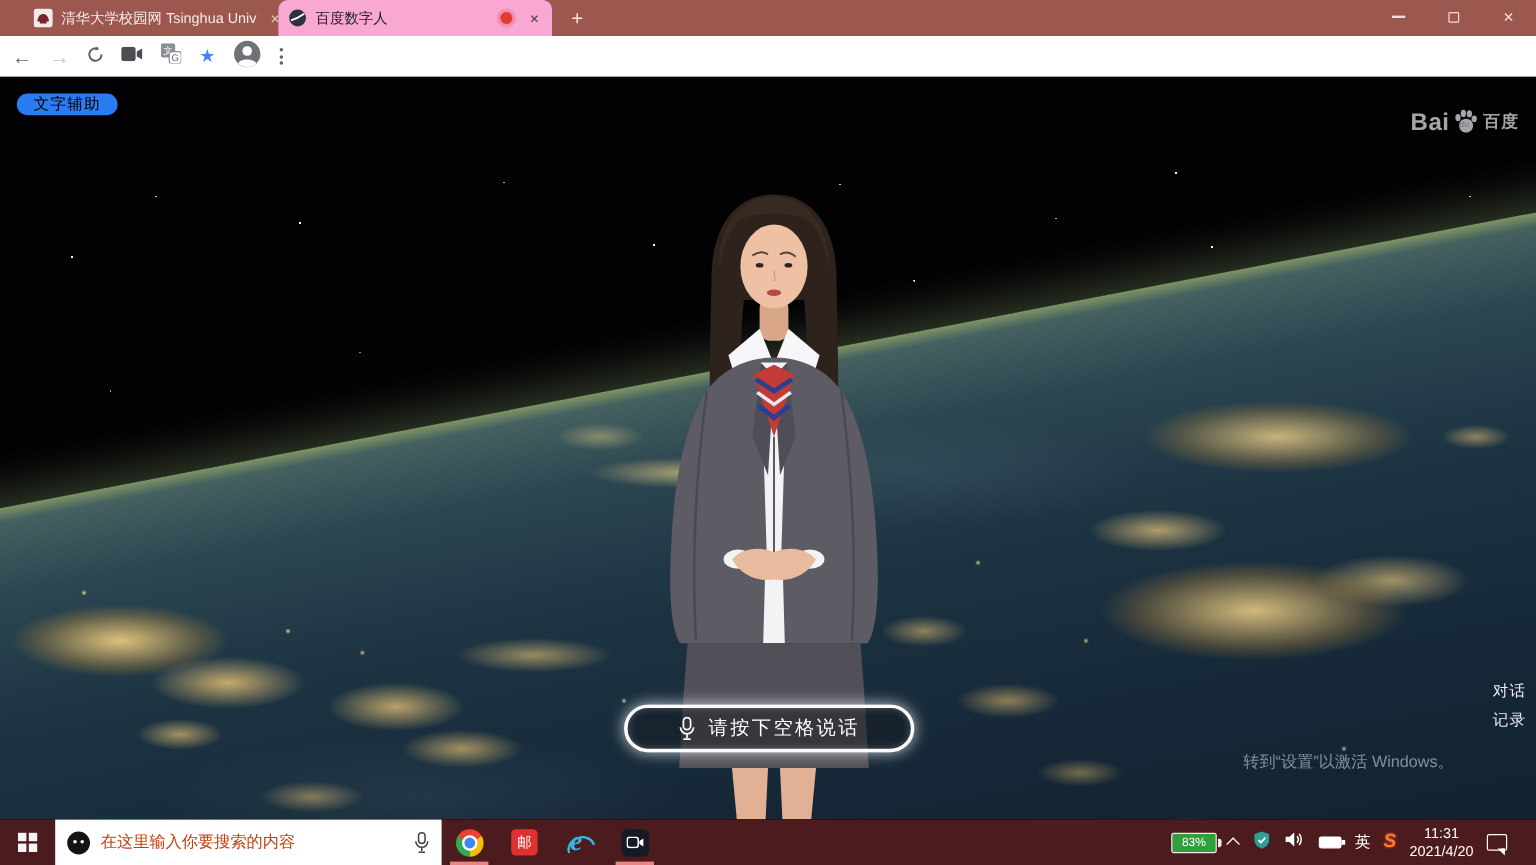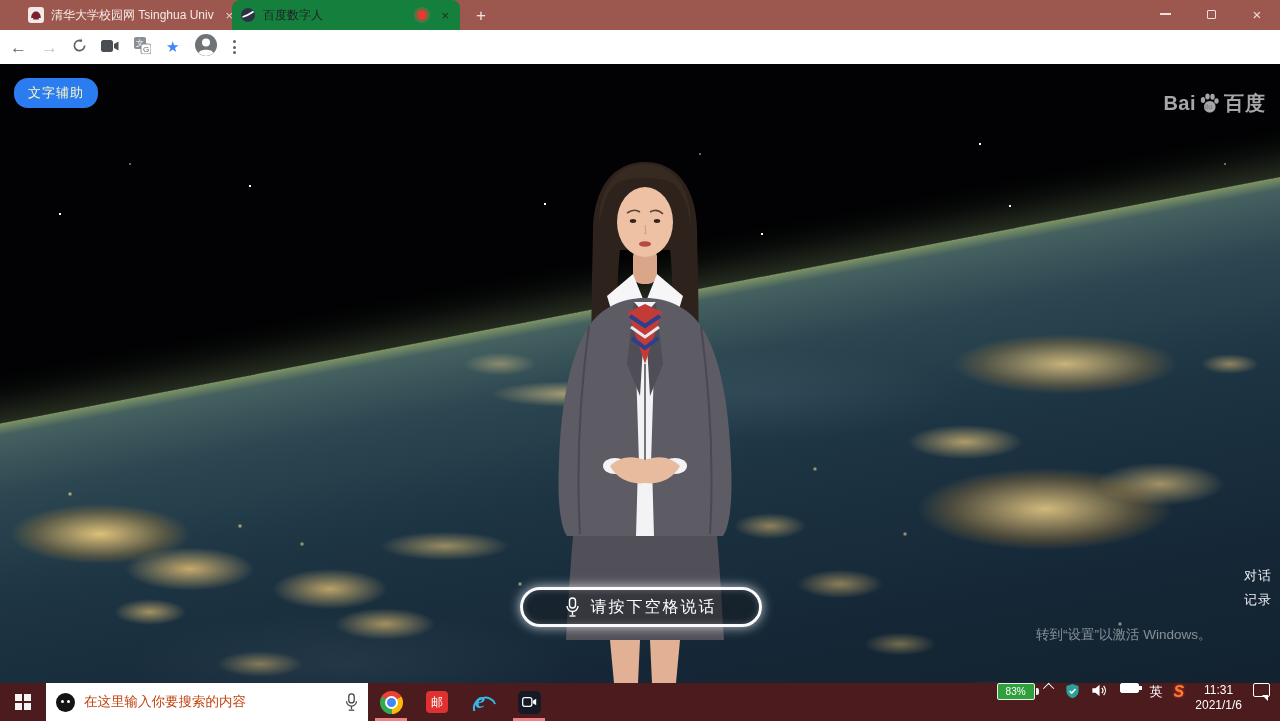--- a/index.html
+++ b/index.html
@@ -5,21 +5,21 @@
   * { box-sizing: border-box; margin: 0; padding: 0; }
   html,body { width:1280px; height:721px; overflow:hidden; background:#000;
     font-family:"Liberation Sans","DejaVu Sans",sans-serif; }
 
   
   #browser { position:absolute; left:0; top:0; width:1280px; height:64px; }
   #tabstrip { position:absolute; left:0; top:0; width:1280px; height:30px; background:#9c574f; }
   .tab { position:absolute; top:0; height:30px; display:flex; align-items:center; gap:7px; padding:0 8px; }
   #tab-0 { left:20px; width:224px; color:#f3e4e2; }
   #tab-0 .tab-title { color:#f6eae8; }
-  #tab-1 { left:232px; width:228px; background:#15803d; border-radius:8px 8px 0 0; color:#202124; }
+  #tab-1 { left:232px; width:228px; background:#f9a8d4; border-radius:8px 8px 0 0; color:#202124; }
   .tab-title { flex:1; font-size:12px; white-space:nowrap; overflow:hidden; text-overflow:ellipsis; }
   .tab-close { font-size:13px; line-height:1; opacity:.85; padding:1px 3px; border-radius:3px; }
   .favicon { width:16px; height:16px; flex:0 0 16px; display:flex; align-items:center; justify-content:center; }
   .rec-dot { width:10px; height:10px; border-radius:50%; background:#e33b30;
     box-shadow:0 0 0 3px rgba(230,86,74,.30); margin-right:4px; }
   #newtab { position:absolute; left:468px; top:3px; width:26px; height:26px; color:#f3e4e2;
     font-size:17px; display:flex; align-items:center; justify-content:center; border-radius:50%; }
   #wincontrols { position:absolute; right:0; top:0; height:28px; display:flex; }
   #wincontrols>div { width:46px; height:28px; display:flex; align-items:center; justify-content:center; color:#f2dfdd; }
   .minline { width:11px; height:1.5px; background:#f2dfdd; }
@@ -87,28 +87,28 @@
     radial-gradient(4px 4px at 240px 462px,rgba(255,220,150,.9),transparent 60%),
     radial-gradient(4px 4px at 302px 480px,rgba(255,220,150,.8),transparent 60%),
     radial-gradient(4px 4px at 520px 520px,rgba(255,220,150,.8),transparent 60%),
     radial-gradient(4px 4px at 905px 470px,rgba(255,220,150,.8),transparent 60%),
     radial-gradient(4px 4px at 1120px 560px,rgba(255,220,150,.8),transparent 60%),
     radial-gradient(4px 4px at 815px 405px,rgba(255,220,150,.8),transparent 60%),
     radial-gradient(4px 4px at 660px 600px,rgba(255,220,150,.7),transparent 60%); }
 
   #avatar { position:absolute; left:500px; top:0px; width:280px; height:619px; }
 
-  #text-assist { position:absolute; left:14px; top:14px; height:30px; padding:0 14px;
-    background:#2b7cf0; color:#fef9c3; font-size:13px; border:none; border-radius:14px;
+  #text-assist { position:absolute; left:14px; top:14px; height:18px; padding:0 14px;
+    background:#2b7cf0; color:#000000; font-size:13px; border:none; border-radius:14px;
     display:flex; align-items:center; letter-spacing:1px; }
 
   #brand { position:absolute; right:14px; top:26px; display:flex; align-items:center;
     color:#c3c3c6; opacity:.85; gap:1px; }
   #brand .bai { font-size:20px; font-weight:bold; letter-spacing:.5px; }
-  #brand .cn { font-size:20px; font-weight:bold; margin-left:2px; letter-spacing:1px; }
+  #brand .cn { font-size:14px; font-weight:bold; margin-left:2px; letter-spacing:1px; }
   .pawwrap { position:relative; width:24px; height:24px; }
   .pawwrap .du { position:absolute; left:7px; top:11px; font-size:7px; color:#9a9aa0; font-weight:bold; }
 
   #mic-pill { position:absolute; left:520px; top:523px; width:242px; height:40px;
     border:3px solid #fbfbfd; border-radius:22px; background:rgba(22,26,32,.45);
     box-shadow:0 0 12px rgba(255,255,255,.75), inset 0 0 6px rgba(255,255,255,.25);
     display:flex; align-items:center; justify-content:center; gap:12px; color:#fff; }
   #mic-pill span { font-size:16px; letter-spacing:2px; }
 
   #side-tabs { position:absolute; right:8px; top:500px; color:#ececf0; font-size:13px;
@@ -134,21 +134,21 @@
   .chrome { width:23px; height:23px; border-radius:50%; position:relative;
     background:conic-gradient(from -60deg,#ea4335 0 120deg,#fbbc05 120deg 240deg,#34a853 240deg 360deg); }
   .chrome::before { content:""; position:absolute; left:5px; top:5px; width:13px; height:13px; border-radius:50%; background:#fff; }
   .chrome::after { content:""; position:absolute; left:7px; top:7px; width:9px; height:9px; border-radius:50%; background:#4285f4; }
   .mailic { width:22px; height:22px; background:#e03131; border-radius:4px; color:#fff; font-size:12px;
     display:flex; align-items:center; justify-content:center; }
   .ie { position:relative; width:24px; height:24px; }
   .ie b { position:absolute; left:4px; top:-2px; color:#35b6e8; font-size:23px; font-style:italic; font-weight:bold; font-family:"Liberation Serif",serif; }
   .ie u { position:absolute; left:0px; top:7px; width:24px; height:11px; border:2px solid #35b6e8; border-bottom:none; border-radius:50% 50% 0 0/100% 100% 0 0; transform:rotate(-18deg); }
   .camapp { width:23px; height:23px; background:#161a24; border-radius:5px; display:flex; align-items:center; justify-content:center; }
-  #tray { margin-left:auto; display:flex; align-items:flex-start; gap:11px; padding-right:10px; color:#fff; }
+  #tray { margin-left:auto; display:flex; align-items:center; gap:11px; padding-right:24px; color:#fff; }
   #battery83 { width:38px; height:17px; border:1.5px solid #ececec; border-radius:2px; background:#2fa03c;
     color:#fff; font-size:10px; display:flex; align-items:center; justify-content:center; position:relative; }
   #battery83::after { content:""; position:absolute; right:-5px; top:4px; width:3px; height:7px; background:#ececec; border-radius:0 2px 2px 0; }
   .chev { width:8px; height:8px; border-left:1.8px solid #fff; border-top:1.8px solid #fff; transform:rotate(45deg) translateY(2px); }
   .batt-outline { width:19px; height:10px; border:1.4px solid #fff; border-radius:2px; position:relative; background:#fff; }
   .batt-outline::after { content:""; position:absolute; right:-4px; top:2px; width:2.5px; height:4px; background:#fff; }
   .ime { font-size:13px; }
   .sogou { font-size:16px; font-weight:bold; color:#ff7a2e; text-shadow:0 0 3px rgba(255,80,40,.8); font-style:italic; }
   #clock { text-align:center; font-size:12px; line-height:15px; }
   .action { width:17px; height:14px; border:1.5px solid #fff; border-radius:2px; position:relative; }
@@ -361,17 +361,17 @@
           <path d="M1.5 5.5 H5 L9.5 1.5 V14.5 L5 10.5 H1.5 Z" fill="#fff"></path>
           <path d="M12 5 A4.5 4.5 0 0 1 12 11" stroke="#fff" stroke-width="1.4" fill="none"></path>
           <path d="M14 2.8 A8 8 0 0 1 14 13.2" stroke="#fff" stroke-width="1.4" fill="none"></path>
         </svg>
     </span>
     <span class="batt-outline"></span>
     <span class="ime">英</span>
     <span class="sogou">S</span>
     <div id="clock">
       <div>11:31</div>
-      <div>2021/1/6</div>
+      <div>2021/4/20</div>
     </div>
     <span class="action"></span>
   </div>
 </div>
 
 </body></html>

